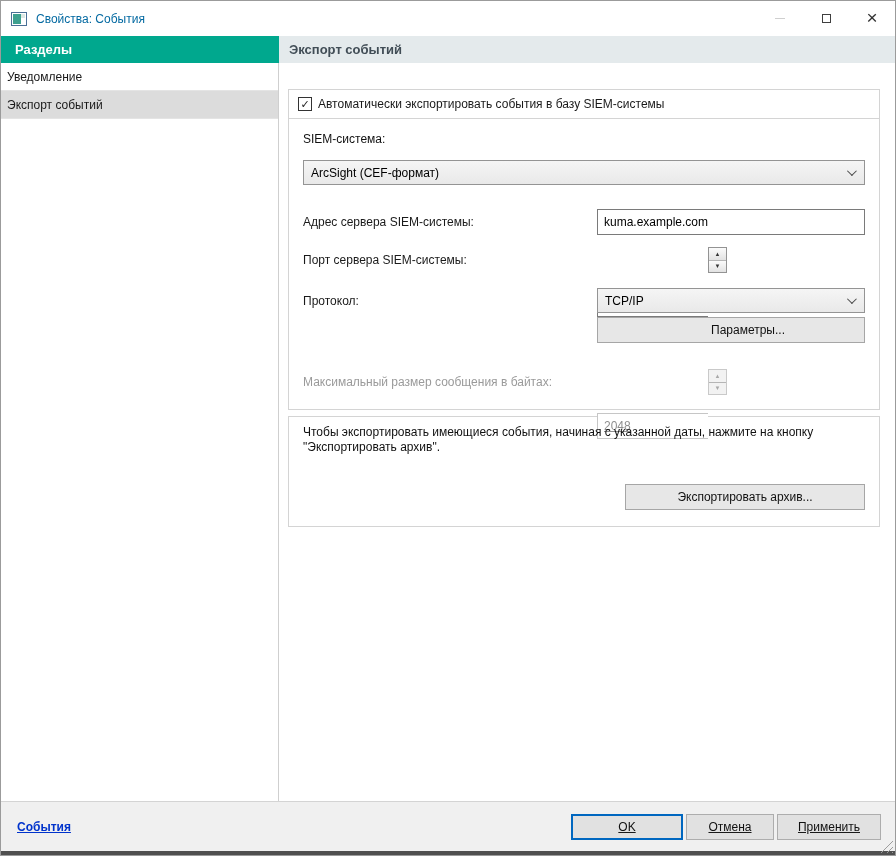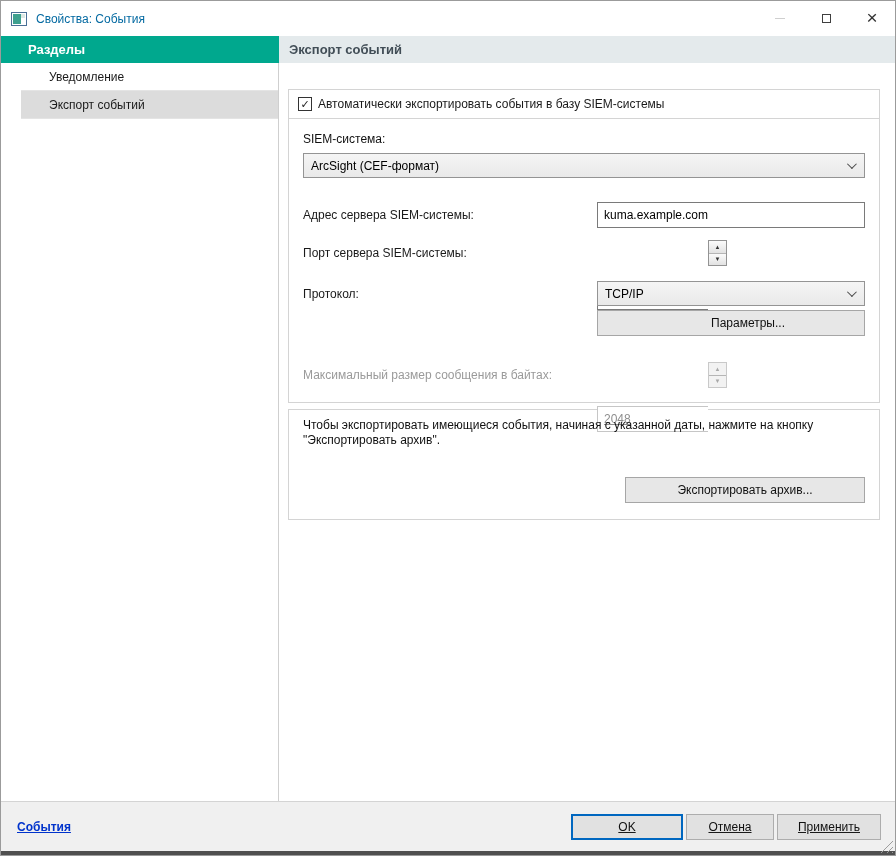--- a/index.html
+++ b/index.html
@@ -18,41 +18,41 @@
   .app-icon::after{ content:""; position:absolute; right:1px; top:1px; width:4px; height:4px; background:#dce8e4; }
   .title-text{ margin-left:9px; color:#0369a1; }
   .win-controls{ margin-left:auto; display:flex; height:100%; }
   .wc{ width:46px; height:100%; display:flex; align-items:center; justify-content:center; cursor:default; }
   .wc .dash{ width:10px; height:1px; background:#cfcfcf; }
   .wc .sq{ width:9px; height:9px; border:1px solid #3f3f3f; }
   .wc.close{ font-size:19px; font-weight:300; color:#333; line-height:1; padding-bottom:3px; }
 
   
   .header-row{ display:flex; height:27px; }
-  .sidebar-header{ width:278px; background:#00a88e; color:#fff; font-weight:bold; font-size:13px; display:flex; align-items:center; padding-left:27px; }
+  .sidebar-header{ width:278px; background:#00a88e; color:#fff; font-weight:bold; font-size:13px; display:flex; align-items:center; padding-left:14px; }
   .main-header{ flex:1; background:#e4eaec; color:#414d56; font-weight:bold; font-size:13px; display:flex; align-items:center; padding-left:10px; }
 
   
   .body{ display:flex; height:738px; }
   .sidebar{ width:278px; border-right:1px solid #cfcfcf; background:#fff; }
-  .side-item{ height:28px; display:flex; align-items:center; padding-left:28px; border-bottom:1px solid #e4e4e4; cursor:default;margin-left:20px; }
+  .side-item{ height:28px; display:flex; align-items:center; padding-left:6px; border-bottom:1px solid #e4e4e4; cursor:default; }
   .side-item.selected{ background:#dcdcdc; }
 
   .main{ flex:1; padding:0 15px 0 9px; background:#fff; }
 
   .groupbox{ border:1px solid #d4d4d4; background:#fff; }
   .checkbox-box{ margin-top:26px; padding:7px 9px; display:flex; align-items:center; }
   .checkbox{ width:14px; height:14px; border:1px solid #333; background:#fff; display:inline-flex; align-items:center; justify-content:center; margin-right:6px; flex:none; font-size:11px; color:#1a1a1a; line-height:1; }
 
   .settings-box{ margin-top:-1px; padding:13px 14px 14px 14px; }
   .field-label{ color:#111; }
   .combo{ height:25px; border:1px solid #949494; background:linear-gradient(#f5f5f5,#e9e9e9); display:flex; align-items:center; padding:0 10px 0 7px; cursor:default; }
   .combo .val{ flex:1; color:#000; }
   .chev{ width:7px; height:7px; border-right:1.5px solid #4a4a4a; border-bottom:1.5px solid #4a4a4a; transform:rotate(45deg) translateY(-2px); flex:none; }
-  .siem-combo{ margin-top:7px; }
+  .siem-combo{ margin-top:14px; }
 
   .row{ display:flex; align-items:center; justify-content:space-between; }
   .row .ctrl{ width:268px; flex:none; }
   .row-addr{ margin-top:24px; }
   .row-port{ margin-top:12px; }
   .row-proto{ margin-top:15px; }
   .row-params{ margin-top:4px; }
   .row-maxsize{ margin-top:26px; }
 
   .txt-input{ width:100%; height:26px; border:1px solid #7a7a7a; padding:0 6px; font:inherit; color:#000; background:#fff; }

